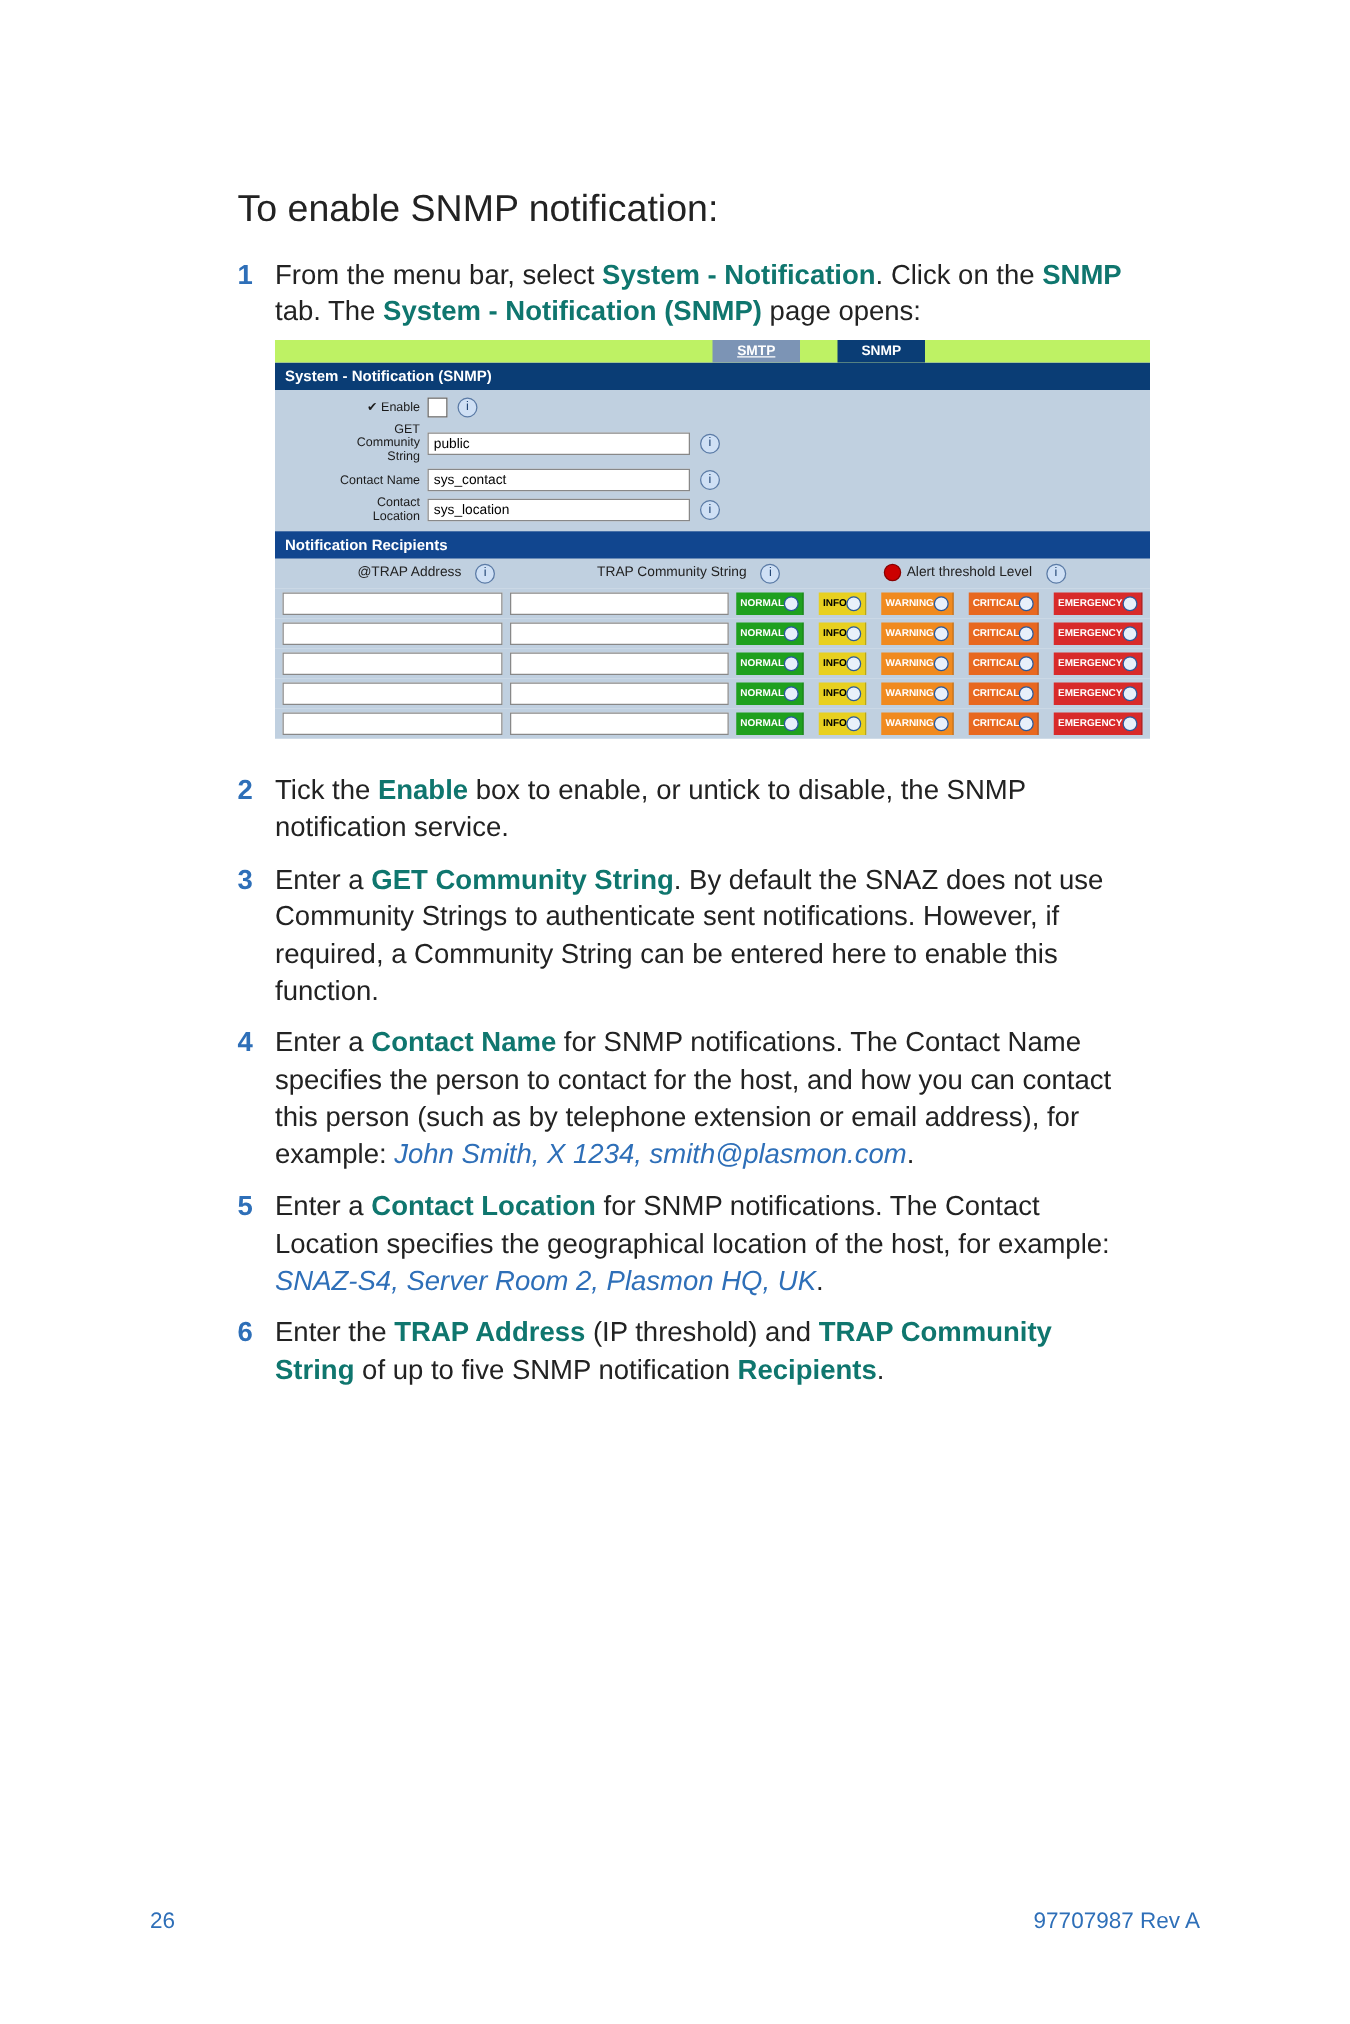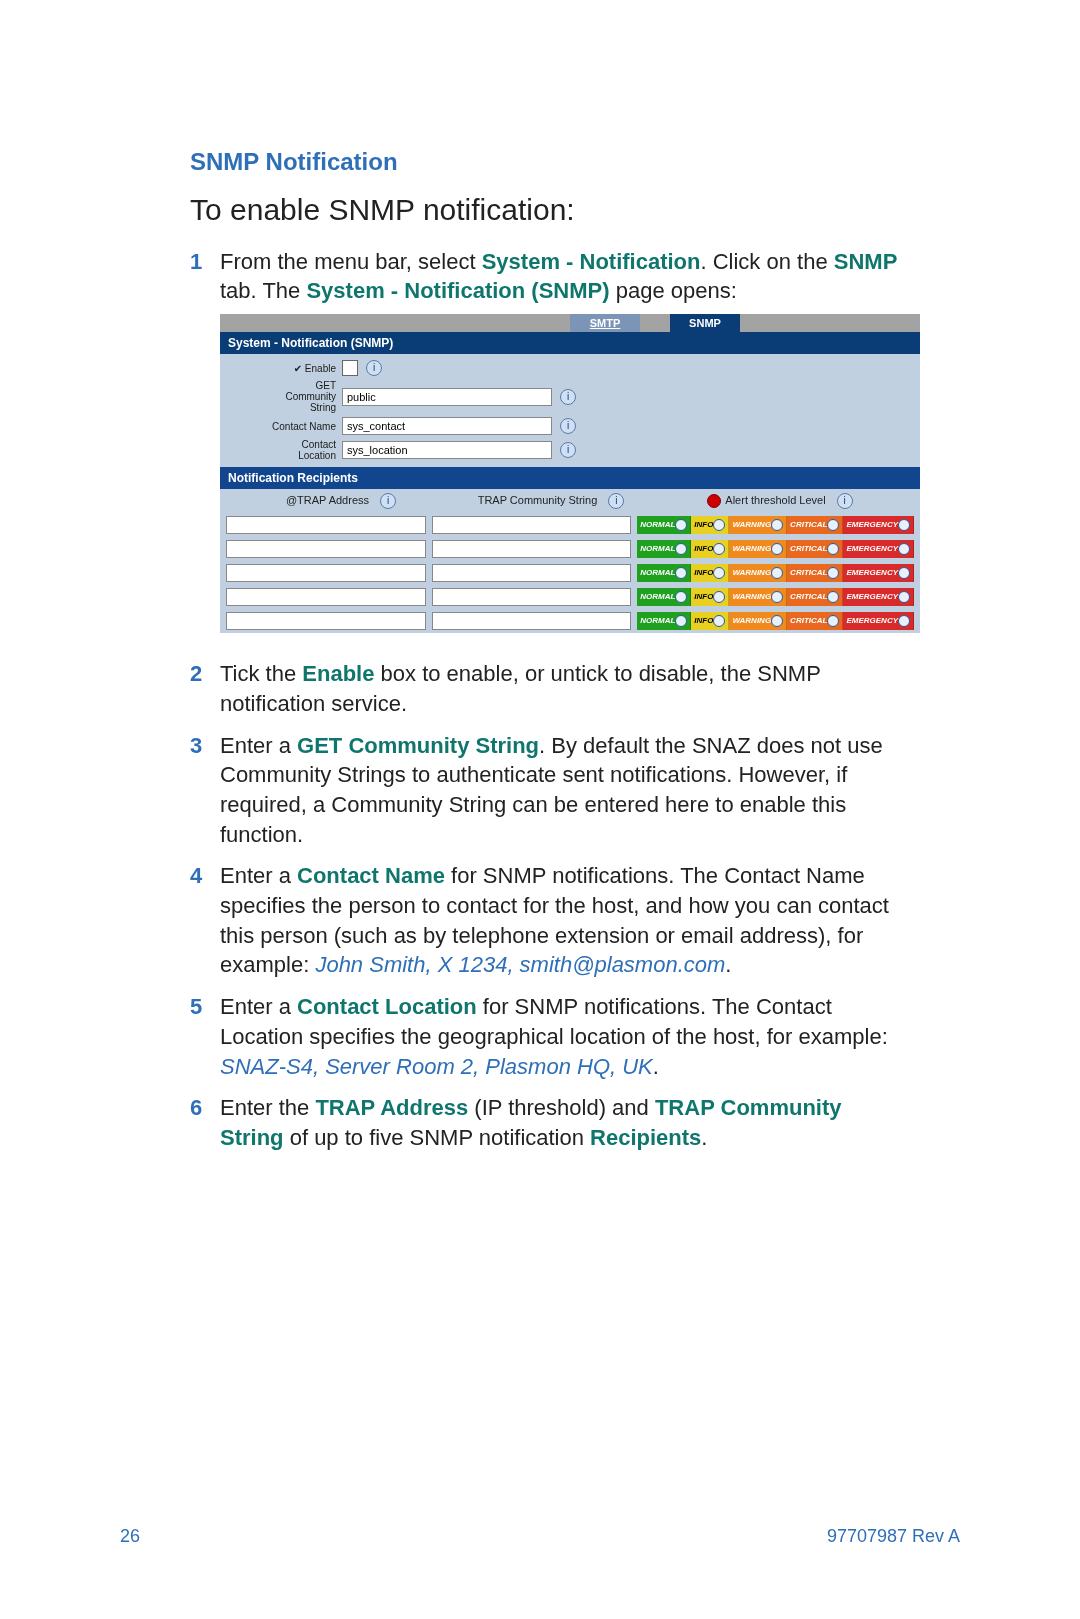--- a/index.html
+++ b/index.html
@@ -54,21 +54,21 @@
   .italic-blue { color: #2e6fb8; font-style: italic; }
   
   .ui {
     width: 700px;
     margin: 8px 0 14px 0;
     font-family: Arial, sans-serif;
     font-size: 12px;
   }
   .ui-tabs {
     height: 18px;
-    background: #a3a3a3;
+    background: #bef264;
     position: relative;
   }
   .tab {
     position: absolute;
     top: 0;
     height: 18px;
     line-height: 18px;
     font-size: 11px;
     font-weight: bold;
     text-align: center;
@@ -140,21 +140,21 @@
     vertical-align:middle; margin-right:4px; border:1px solid #800;
   }
   .recip-row {
     display:flex;
     background:#c0d0e0;
     padding:3px 6px;
     align-items:center;
   }
   .recip-row .cell-a { width:204px; }
   .recip-row .cell-b { width:204px; margin-left:6px; }
-  .recip-row .cell-c { flex:1; display:flex; gap:0; margin-left:6px;font-style:italic; }
+  .recip-row .cell-c { flex:1; display:flex; gap:12px; margin-left:6px; }
   .recip-input {
     height: 18px; width: 100%;
     border:1px solid #888; background:#fff; box-sizing:border-box;
   }
   .level {
     flex:1; height:18px; display:flex; align-items:center; justify-content:space-between;
     font-size:8px; font-weight:bold; color:#fff; padding:0 3px;
     box-sizing:border-box; border-right:1px solid rgba(0,0,0,0.2);
   }
   .level .radio {
@@ -176,21 +176,20 @@
     justify-content: space-between;
     font-size: 18px;
     color: #2e6fb8;
   }
 </style>
 </head>
 <body>
 
 <div class="page">
 
-  <h2 class="h-blue">SNMP Notification</h2>
 
   <p class="body-text">To enable SNMP notification:</p>
 
   <ol class="list">
 
     <li>
       <span class="marker">1</span>
       <div class="li-body">
         <span>From the menu bar, select </span><span class="bold-blue">System - Notification</span><span>. Click on the </span><span class="bold-blue">SNMP</span><span> tab. The </span><span class="bold-blue">System - Notification (SNMP)</span><span> page opens:</span>
 

